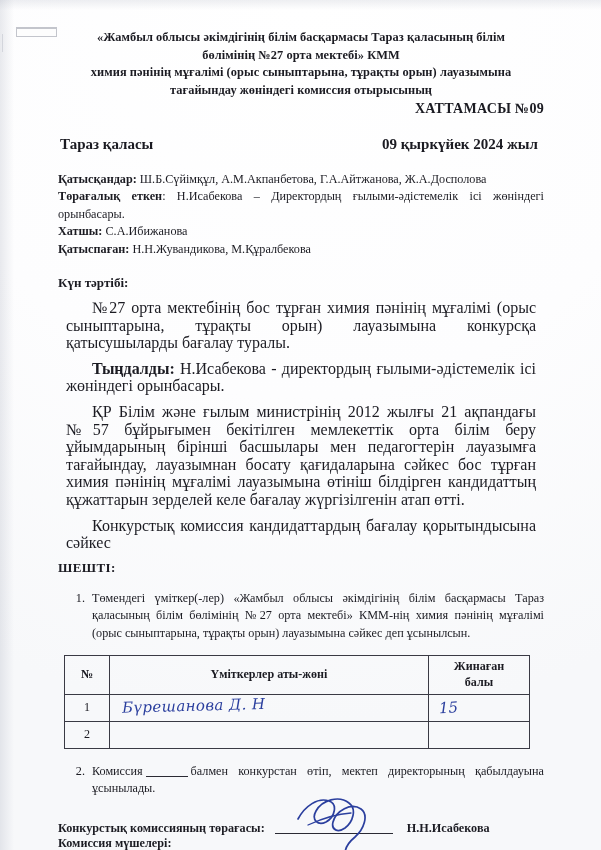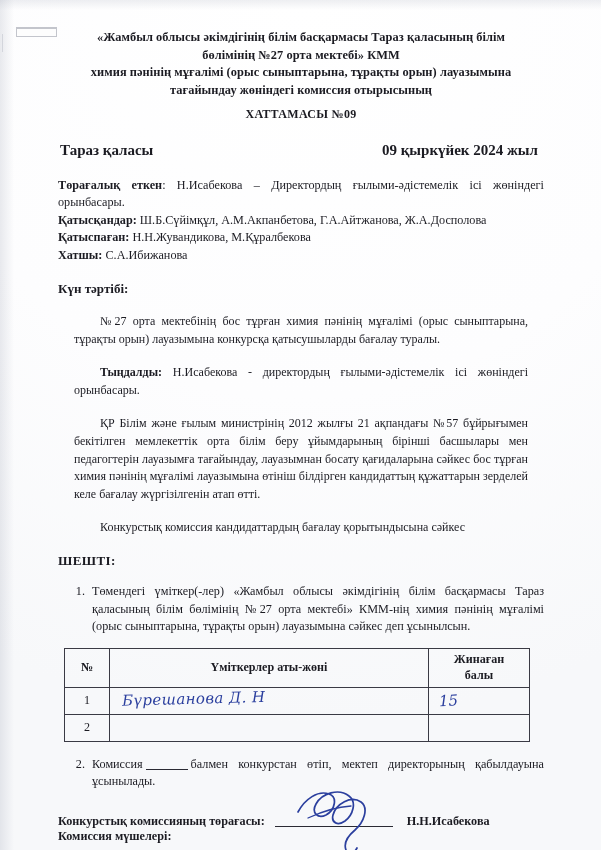--- a/index.html
+++ b/index.html
@@ -69,23 +69,24 @@
     text-align: center;
     font-weight: bold;
     font-size: 12.4px;
     line-height: 17.6px;
     letter-spacing: .05px;
   }
   .doc-header .hline { display: block; }
   .hline-wide { padding: 0 2px; }
   .doc-protocol-no {
     display: block;
-    margin-top: 7px;
-    font-size: 12px;
+    margin-top: 1px;
+    font-size: 14px;
     letter-spacing: .3px;
+    text-align: right;
   }
 
   
   .meta-row {
     display: flex;
     justify-content: space-between;
     align-items: baseline;
     margin-top: 18px;
     font-weight: bold;
     font-size: 15px;
@@ -103,22 +104,22 @@
   .roster-line.justified { text-align: justify; text-align-last: left; }
   .lbl { font-weight: bold; }
 
   
   .section-title {
     margin-top: 17px;
     font-weight: bold;
     font-size: 13px;
   }
   .para {
-    margin: 16px;
-    font-size: 12px;
+    margin: 8px;
+    font-size: 16px;
     line-height: 17.6px;
     text-align: justify;
     text-align-last: left;
     text-indent: 26px;
   }
   .para + .para { margin-top: 1px; }
   .decision-word {
     margin-top: 1px;
     font-weight: bold;
     font-size: 13px;
@@ -277,24 +278,24 @@
       <span class="hline">тағайындау жөніндегі комиссия отырысының</span>
       <span class="doc-protocol-no">ХАТТАМАСЫ №09</span>
     </div>
 
     <div class="meta-row">
       <span class="meta-city">Тараз қаласы</span>
       <span class="meta-date">09 қыркүйек 2024 жыл</span>
     </div>
 
     <div class="roster">
+      <p class="roster-line"><span class="lbl">Қатысқандар:</span><span> Ш.Б.Сүйімқұл, А.М.Акпанбетова, Г.А.Айтжанова, Ж.А.Досполова</span></p>
       <p class="roster-line justified"><span class="lbl">Төрағалық  еткен</span><span>: Н.Исабекова – Директордың ғылыми-әдістемелік ісі жөніндегі орынбасары.</span></p>
-      <p class="roster-line"><span class="lbl">Қатысқандар:</span><span> Ш.Б.Сүйімқұл, А.М.Акпанбетова, Г.А.Айтжанова, Ж.А.Досполова</span></p>
+      <p class="roster-line"><span class="lbl">Хатшы:</span><span> С.А.Ибижанова</span></p>
       <p class="roster-line"><span class="lbl">Қатыспаған:</span><span> Н.Н.Жувандикова, М.Құралбекова</span></p>
-      <p class="roster-line"><span class="lbl">Хатшы:</span><span> С.А.Ибижанова</span></p>
     </div>
 
     <div class="section-title">Күн тәртібі:</div>
     <p class="para">№27 орта мектебінің бос тұрған химия пәнінің мұғалімі (орыс сыныптарына, тұрақты орын) лауазымына конкурсқа  қатысушыларды бағалау  туралы.</p>
     <p class="para"><span class="lbl">Тыңдалды:</span><span> Н.Исабекова - директордың ғылыми-әдістемелік ісі жөніндегі орынбасары.</span></p>
     <p class="para">ҚР Білім және ғылым министрінің  2012 жылғы 21 ақпандағы №57 бұйрығымен бекітілген мемлекеттік орта білім беру ұйымдарының бірінші басшылары мен педагогтерін лауазымға тағайындау, лауазымнан босату қағидаларына сәйкес бос тұрған химия пәнінің мұғалімі лауазымына өтініш білдірген кандидаттың құжаттарын зерделей келе бағалау жүргізілгенін атап өтті.</p>
     <p class="para">Конкурстық комиссия кандидаттардың бағалау қорытындысына сәйкес</p>
     <div class="decision-word">ШЕШТІ:</div>
 
     <ol class="num-list">

